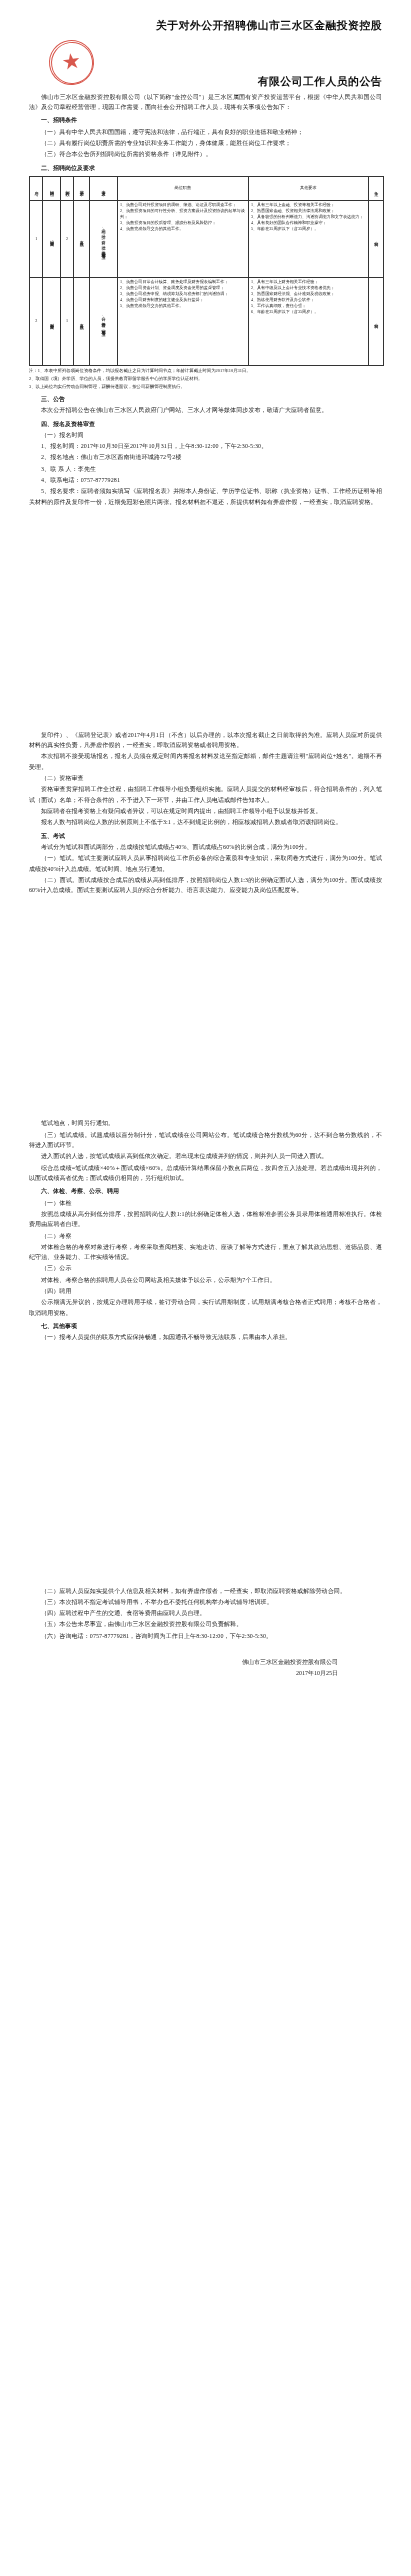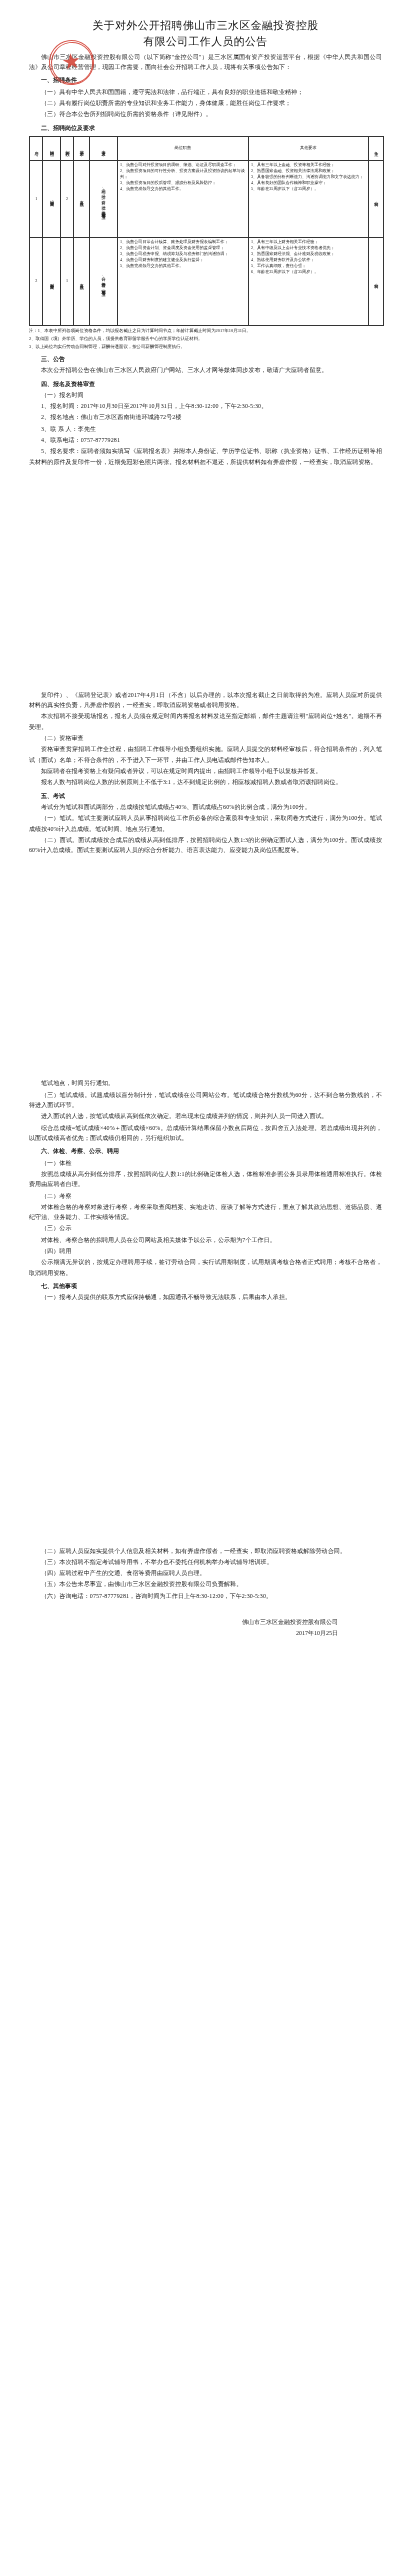--- a/index.html
+++ b/index.html
@@ -11,30 +11,30 @@
   }
   .page{
     position:relative;
     width:411px;
     min-height:3325px;
     background:#ffffff;
     box-sizing:border-box;
     padding:14.4px 29px 20.6px 29px;
   }
   .doc-title{
-    text-align:center;
+    text-align:right;
     font-family:"Liberation Serif", serif;
-    font-weight:normal;
+    font-weight:bold;
     font-size:10.8px;
     line-height:16px;
     letter-spacing:0.5px;
     color:#111;
     margin:3.1px 0 2.1px 0;
   }
-  .doc-title .l2{display:block;}
+  .doc-title .l2{display:block;margin-top:40px;}
   p.body{
     font-size:6px;
     line-height:10.3px;
     text-align:justify;
     text-indent:12px;
     margin:0 0 1px 0;
     letter-spacing:0.1px;
   }
   .sec{
     font-size:6px;

